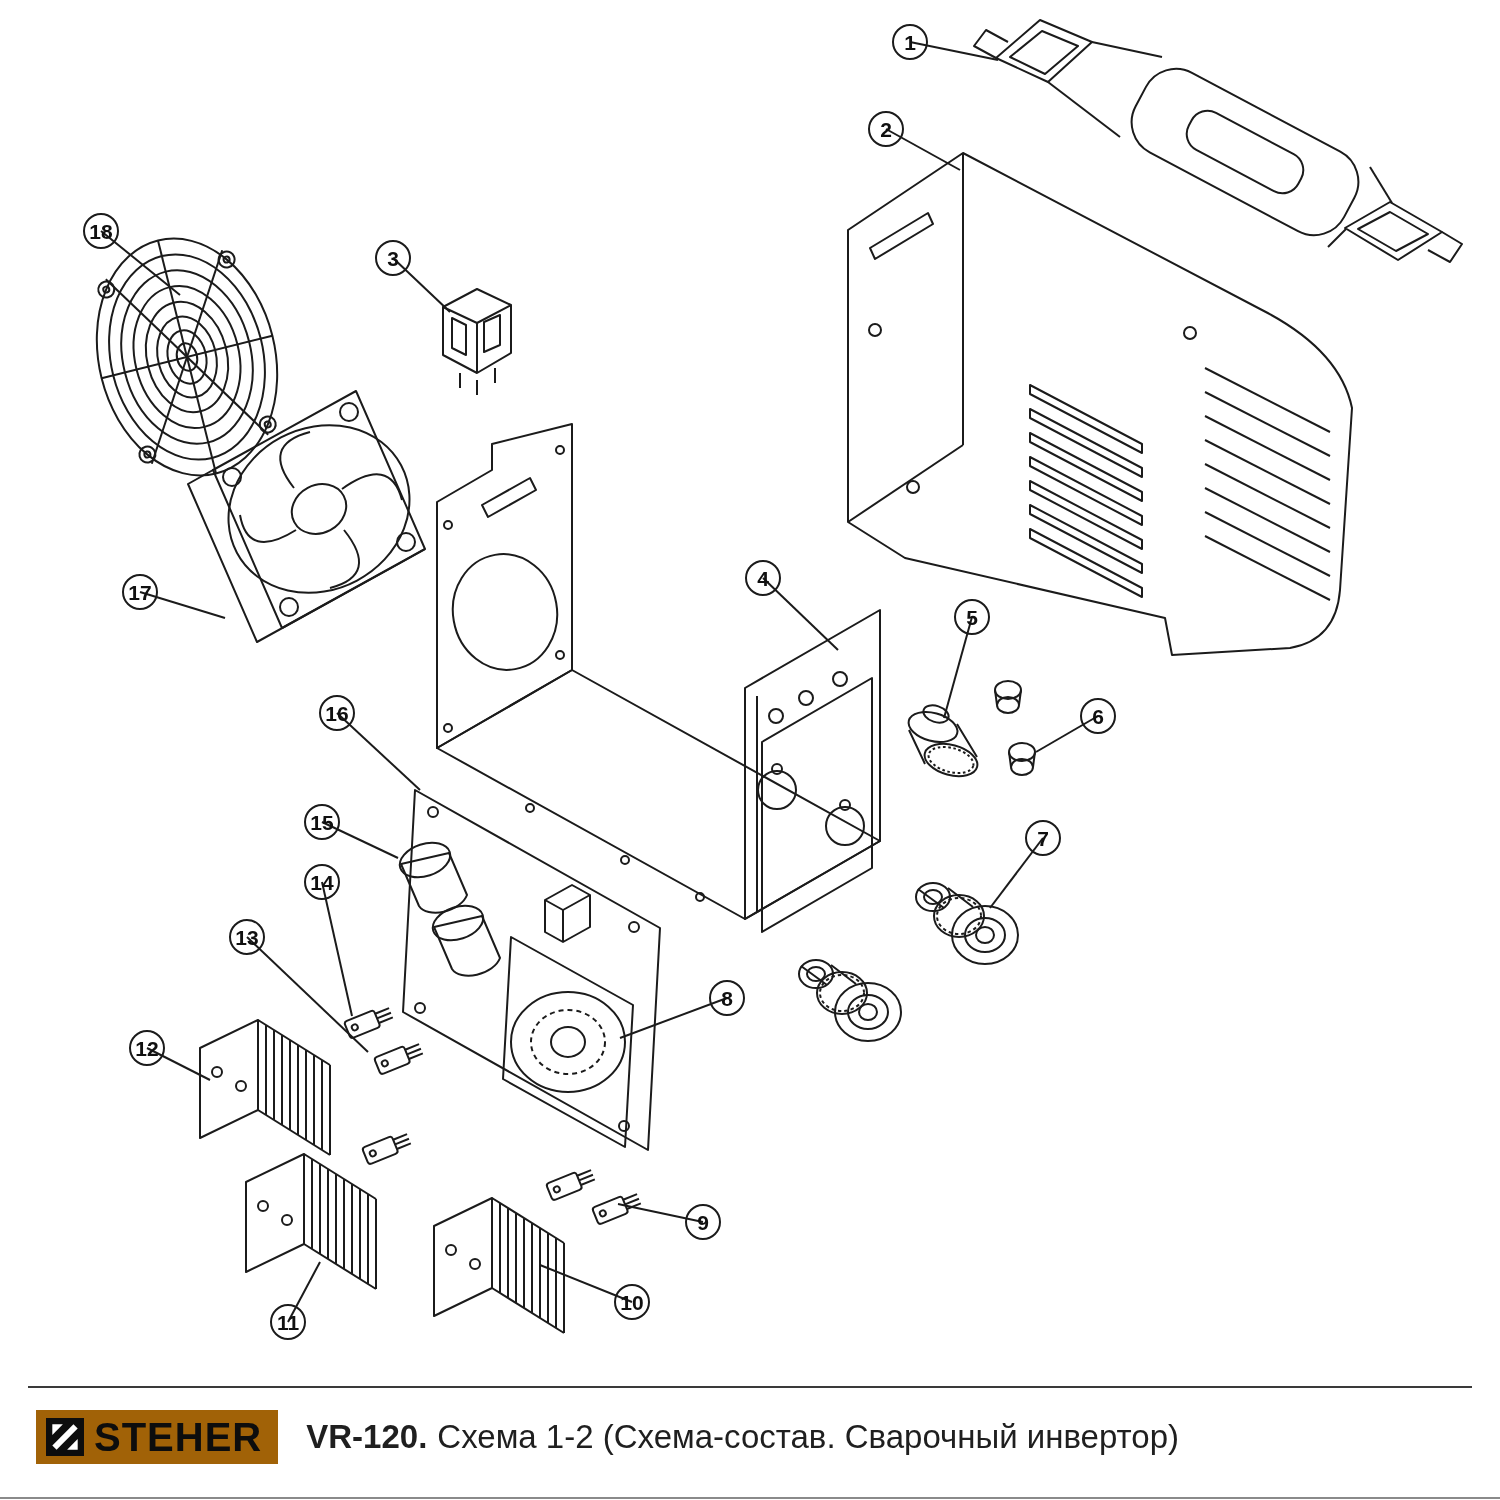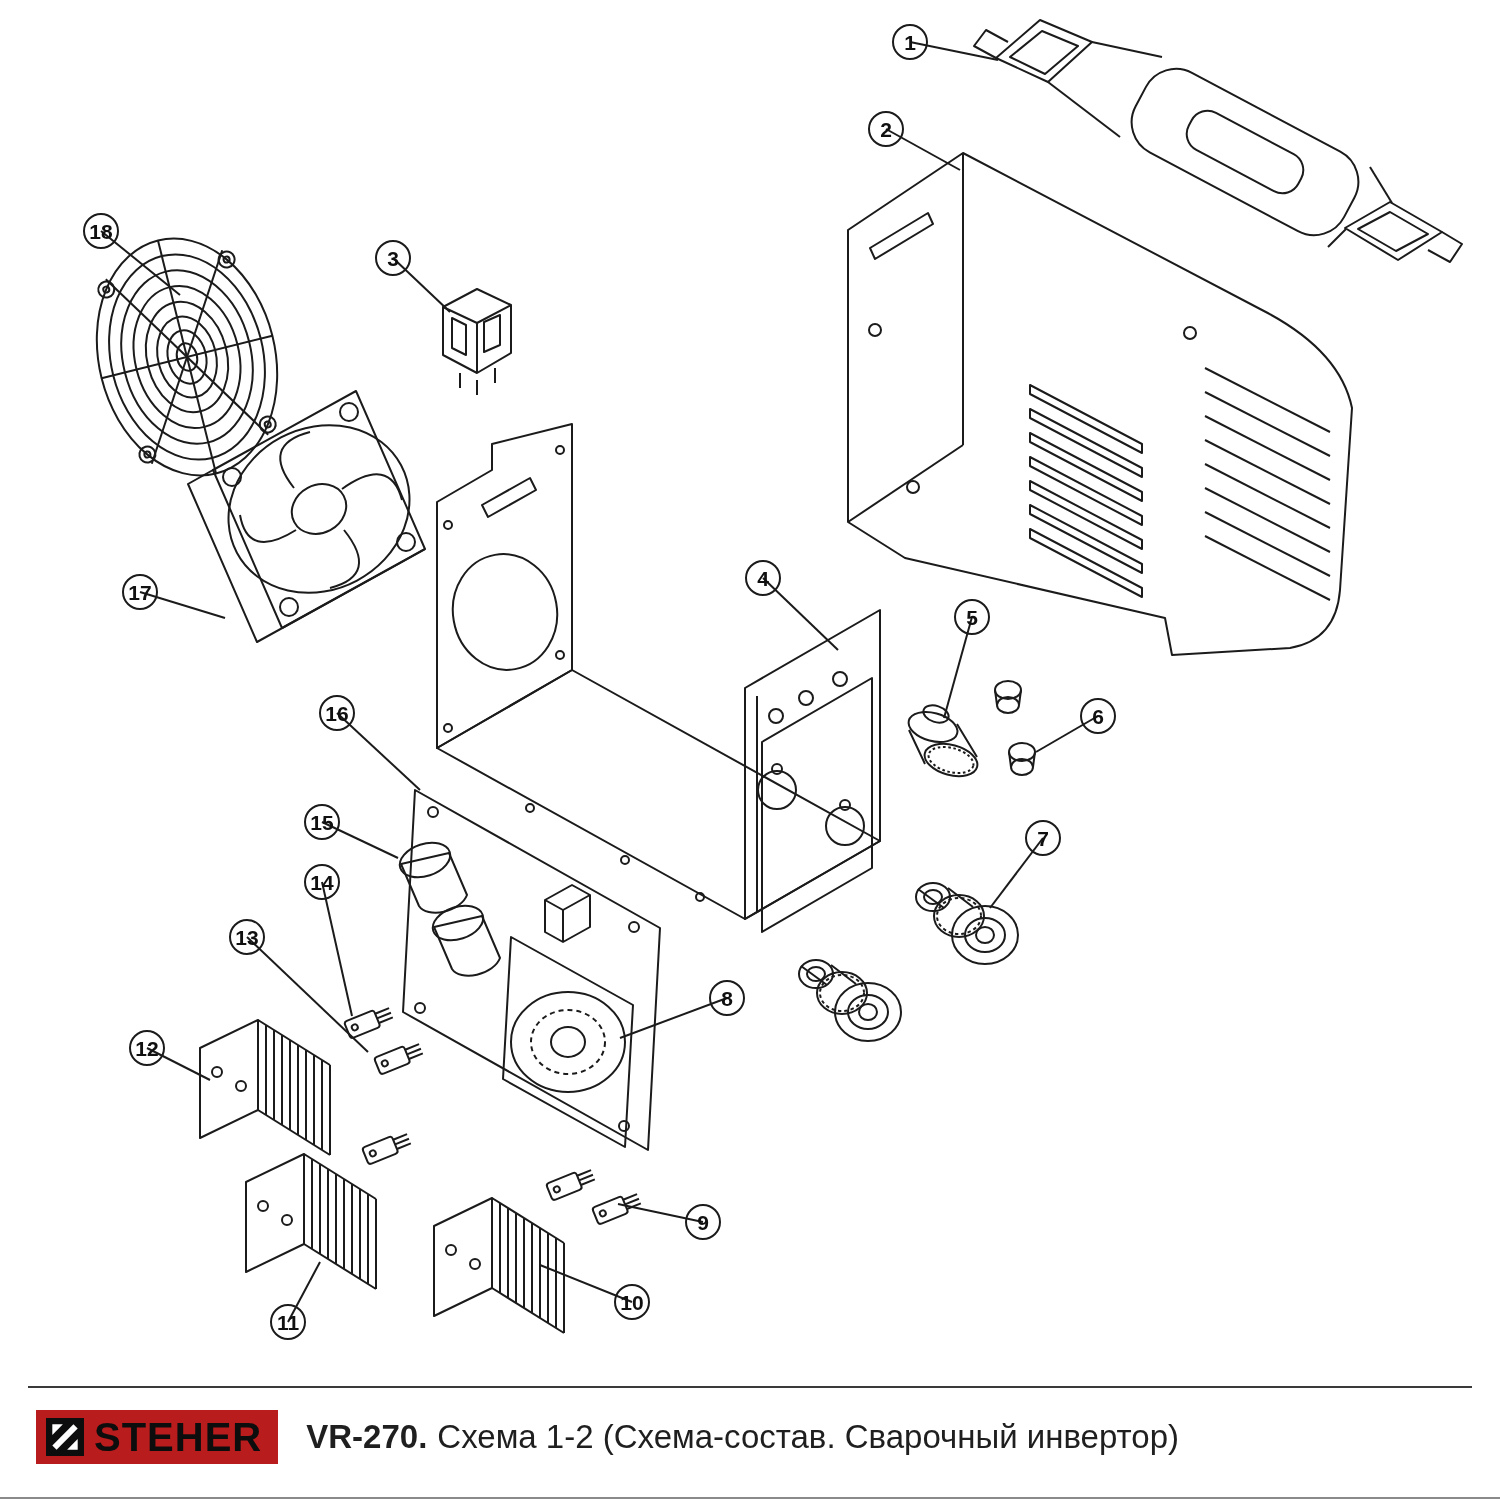--- a/index.html
+++ b/index.html
@@ -14,21 +14,21 @@
   .knurl{stroke-dasharray:5 4;stroke-width:26;stroke-linecap:butt;}
   .knurl2{stroke-dasharray:2.6 2.6;stroke-width:8;stroke-linecap:butt;}
   .knurl3{stroke-dasharray:3.4 3;stroke-width:2;stroke-linecap:butt;}
   .ld{stroke-width:1.8;}
   .co{fill:#ffffff;stroke-width:2.4;}
   .cn{stroke:none;fill:#101010;font:600 21px "Liberation Sans",sans-serif;text-anchor:middle;}
   
   .footer{position:absolute;left:0;right:0;bottom:0;height:114px;background:#fff;}
   .rule{position:absolute;top:0;left:28px;right:28px;border-top:2px solid #3a3a3a;}
   .footer-row{display:flex;align-items:center;gap:28px;padding:24px 0 0 36px;}
-  .logo{background:#b91c1c;display:flex;align-items:center;gap:10px;padding:7px 16px 7px 10px;}
+  .logo{background:#a16207;display:flex;align-items:center;gap:10px;padding:7px 16px 7px 10px;}
   .logo-text{font-weight:bold;font-size:40px;letter-spacing:1px;color:#0d0d0d;line-height:1;}
   .caption{font-size:33px;color:#1f1f1f;white-space:nowrap;}
   .model{font-weight:bold;margin-right:10px;}
   .bottom-line{position:absolute;bottom:1px;left:0;right:0;border-top:2px solid #8a8a8a;}
 </style>
 </head>
 <body>
 
 <div class="page">
 
@@ -375,19 +375,19 @@
     <div class="logo">
       <svg width="38" height="38" viewBox="0 0 36 36">
         <rect width="36" height="36" fill="#0d0d0d"></rect>
         <path d="M6,26 L26,6 L30,10 L10,30 Z" fill="#fff"></path>
         <path d="M6,6 L16,6 L6,16 Z" fill="#fff"></path>
         <path d="M30,30 L20,30 L30,20 Z" fill="#fff"></path>
       </svg>
       <span class="logo-text">STEHER</span>
     </div>
     <div class="caption">
-      <span class="model">VR-270.</span><span>Схема 1-2 (Схема-состав. Сварочный инвертор)</span>
+      <span class="model">VR-120.</span><span>Схема 1-2 (Схема-состав. Сварочный инвертор)</span>
     </div>
   </div>
 </div>
 
 <div class="bottom-line"></div>
 </div>
 
 </body></html>

